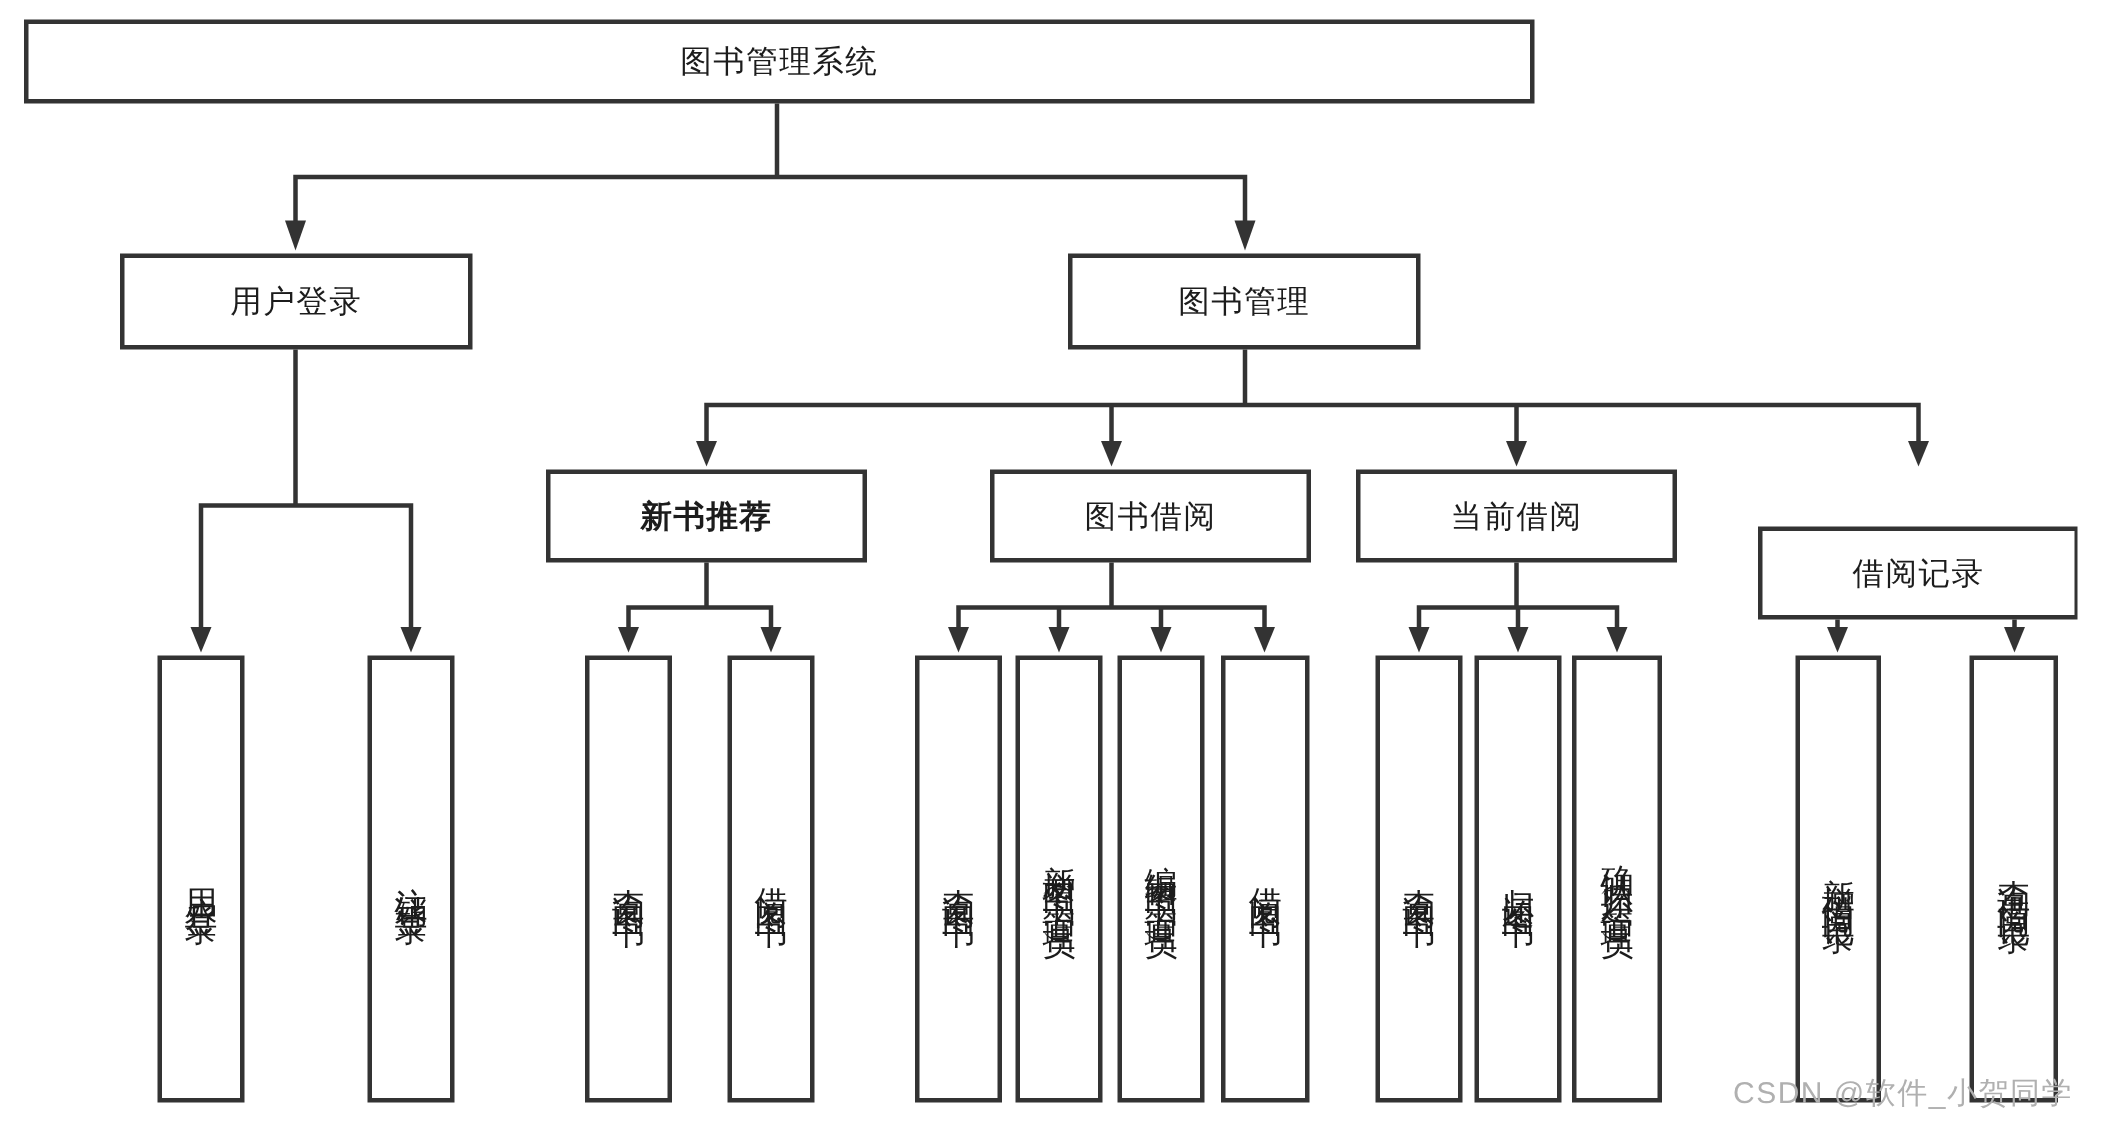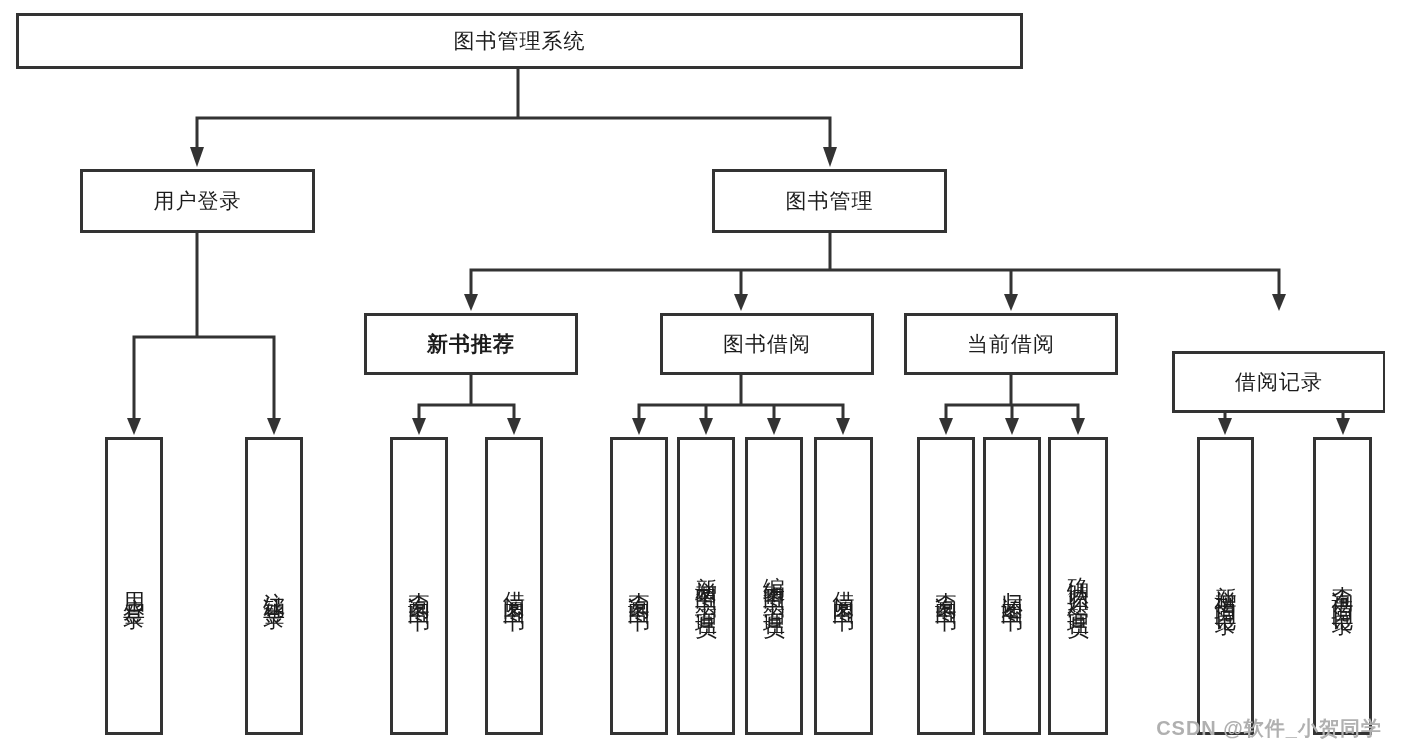--- a/index.html
+++ b/index.html
@@ -70,21 +70,20 @@
   .n-e1 { left: 1197px; width: 57px; }
   .n-e2 { left: 1313px; width: 59px; }
   .watermark {
     position: absolute;
     right: 3px;
     top: 715px;
     z-index: 5;
     color: #b0b0b0;
     font-size: 20px;
     letter-spacing: 1px;
-    font-weight: bold;
   }
 </style>
 </head>
 <body>
 
 <div class="canvas">
 
   <svg class="connectors" width="1405" height="747" viewBox="0 0 1405 747">
     <g stroke="#333333" stroke-width="3" fill="none" stroke-linecap="square">
 

